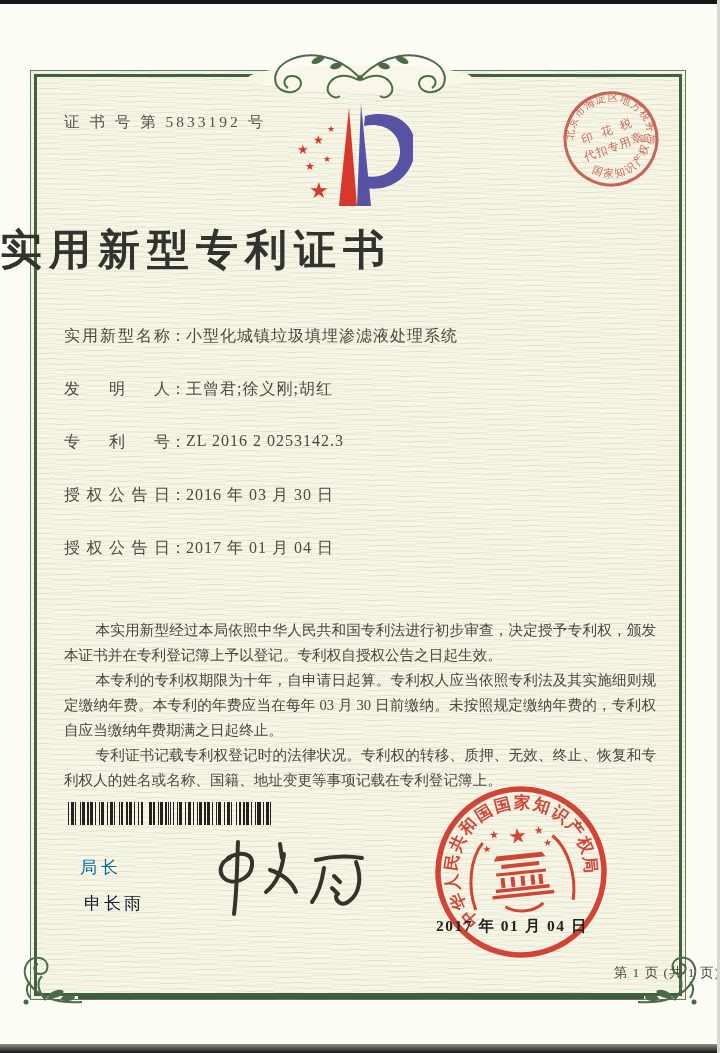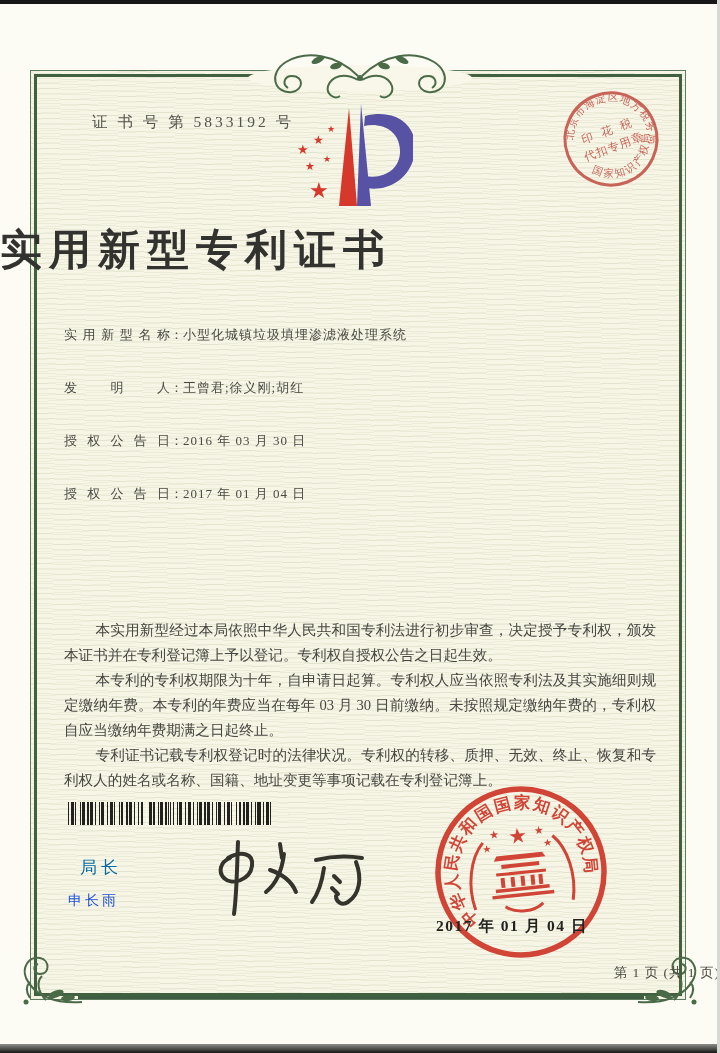--- a/index.html
+++ b/index.html
@@ -16,42 +16,42 @@
       repeating-linear-gradient(-3deg, rgba(148,166,118,0.10) 0 1px, rgba(0,0,0,0) 1px 6px),
       #f7f5e6;}
 
   .frame-outer{position:absolute;left:30px;top:70px;width:656px;height:930px;
       border:1px solid #5d7d60;box-sizing:border-box;}
   .frame-inner{position:absolute;left:34px;top:74px;width:648px;height:922px;
       border:3px solid #40603f;box-sizing:border-box;}
   .bottom-rule{position:absolute;left:78px;top:996px;width:566px;height:3px;background:#3d5c41;}
 
   .ornament{position:absolute;}
-  .cert-no{position:absolute;left:64px;top:112px;font-size:15.5px;letter-spacing:3px;color:#55544c;margin-left:28px;}
+  .cert-no{position:absolute;left:64px;top:112px;font-size:15.5px;letter-spacing:3px;color:#55544c;}
   .logo{position:absolute;left:283px;top:100px;}
   .title{position:absolute;left:0;top:222px;width:720px;text-align:left;
       font-size:42px;font-weight:700;letter-spacing:7px;color:#32322e;}
 
-  .fields{position:absolute;left:64px;top:326px;width:600px;font-size:13px;color:#4a4a43;}
+  .fields{position:absolute;left:64px;top:326px;width:600px;font-size:16px;color:#4a4a43;}
   .field-row{height:53px;}
   .field-label{display:inline-block;width:106px;text-align:justify;text-align-last:justify;
       vertical-align:top;}
   .field-colon{display:inline-block;vertical-align:top;}
   .field-value{display:inline-block;vertical-align:top;letter-spacing:1px;max-width:470px;}
 
   .paragraphs{position:absolute;left:64px;top:618px;width:592px;font-size:14.6px;
       line-height:25px;color:#474640;text-align:justify;}
   .paragraphs p{margin:0;text-indent:2.15em;}
 
   .barcode{position:absolute;left:68px;top:802px;width:204px;height:23px;background:
       repeating-linear-gradient(90deg, rgba(247,245,230,0) 0 9px, #f7f5e6 9px 10.5px, rgba(247,245,230,0) 10.5px 23px),
       repeating-linear-gradient(90deg,#22211e 0 1.5px,rgba(0,0,0,0) 1.5px 3px,#22211e 3px 6px,rgba(0,0,0,0) 6px 7.5px,#22211e 7.5px 8.5px,rgba(0,0,0,0) 8.5px 12px,#22211e 12px 13px,rgba(0,0,0,0) 13px 14px,#22211e 14px 17px,rgba(0,0,0,0) 17px 19.5px);}
 
   .sig-title{position:absolute;left:80px;top:856px;font-size:17px;letter-spacing:4px;color:#0369a1;}
-  .sig-name{position:absolute;left:68px;top:892px;font-size:14px;letter-spacing:3px;color:#1d4ed8;}
+  .sig-name{position:absolute;left:84px;top:892px;font-size:17px;letter-spacing:3px;color:#0f172a;}
   .sig-svg{position:absolute;left:192px;top:830px;}
 
   .seal{position:absolute;left:432px;top:783px;transform:rotate(-6deg);opacity:.93;}
   .issue-date{position:absolute;left:436px;top:916px;font-size:15.5px;font-weight:700;
       letter-spacing:1.5px;color:#22221f;}
   .footer{position:absolute;left:0;top:964px;width:720px;text-align:right;
       font-size:13.5px;letter-spacing:1px;color:#4b4a43;}
   .tax-stamp{position:absolute;left:545px;top:73px;transform:rotate(-20deg);opacity:.85;}
 </style>
 </head>
@@ -130,20 +130,23 @@
   </svg>
 
   <div class="title">实用新型专利证书</div>
 
   <div class="fields">
     <div class="field-row">
       <span class="field-label">实用新型名称</span><span class="field-colon">：</span><span class="field-value">小型化城镇垃圾填埋渗滤液处理系统</span>
     </div>
     <div class="field-row">
       <span class="field-label">发明人</span><span class="field-colon">：</span><span class="field-value">王曾君;徐义刚;胡红</span>
+    </div>
+    <div class="field-row">
+      <span class="field-label">专利号</span><span class="field-colon">：</span><span class="field-value">ZL 2016 2 0253142.3</span>
     </div>
     <div class="field-row">
       <span class="field-label">授权公告日</span><span class="field-colon">：</span><span class="field-value">2016 年 03 月 30 日</span>
     </div>
     <div class="field-row">
       <span class="field-label">授权公告日</span><span class="field-colon">：</span><span class="field-value">2017 年 01 月 04 日</span>
     </div>
   </div>
 
   <div class="paragraphs">

